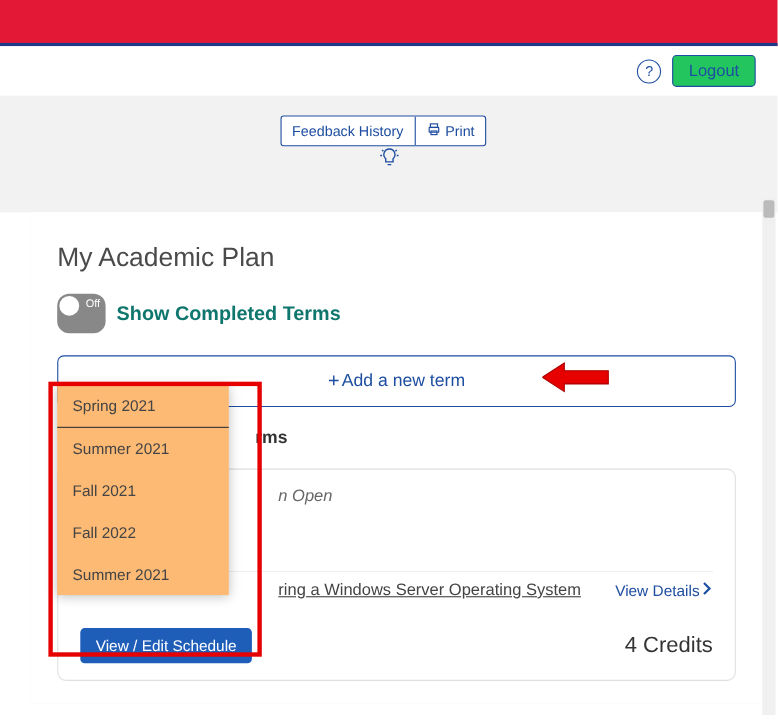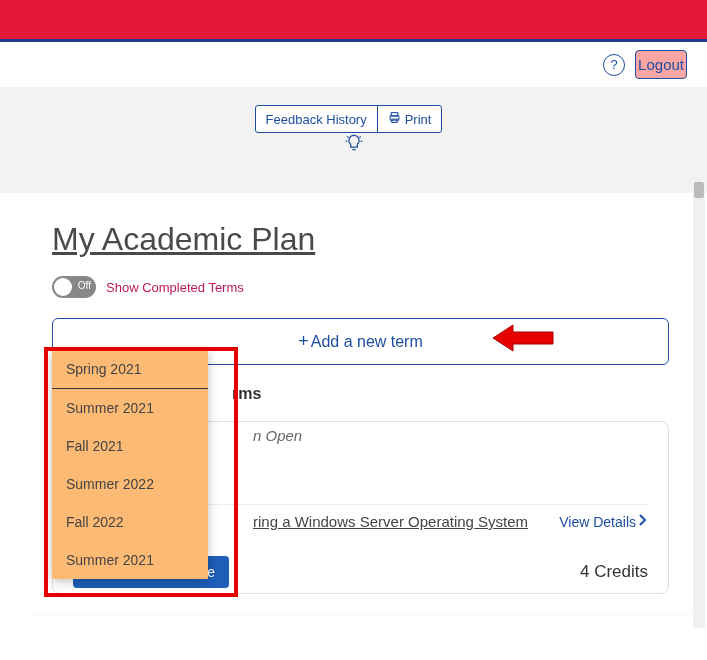--- a/index.html
+++ b/index.html
@@ -28,24 +28,24 @@
       border-radius: 50%;
       display: flex;
       align-items: center;
       justify-content: center;
       color: #1e4ea1;
       font-size: 13px;
       cursor: pointer;
     }
     .logout-btn {
       border: 1px solid #1e4ea1;
-      background: #fca5a5;
+      background: #22c55e;
       color: #1e4ea1;
       border-radius: 4px;
-      padding: 5px 2px;
+      padding: 5px 14px;
       font-size: 15px;
       cursor: pointer;
     }
     .sub-bar {
       background: #f2f2f2;
       padding: 18px 18px 35px;
       display: flex;
       justify-content: flex-end;
       align-items: center;
       gap: 0;
@@ -78,54 +78,53 @@
       padding: 0 14px 14px 28px;
       position: relative;
     }
     .white-card {
       background: #fff;
       padding: 28px 24px 20px 24px;
       position: relative;
       box-shadow: 0 1px 2px rgba(0,0,0,0.04);
     }
     h1 {
-      font-size: 32px;
+      font-size: 24px;
       font-weight: 400;
       color: #4a4a4a;
       margin-bottom: 18px;
-      text-decoration: underline;
     }
     .toggle-row {
       display: flex;
       align-items: center;
       gap: 10px;
       margin-bottom: 20px;
     }
     .toggle {
-      width: 44px; height: 22px;
+      width: 44px; height: 36px;
       background: #888;
       border-radius: 11px;
       position: relative;
       cursor: pointer;
     }
     .toggle .knob {
       width: 18px; height: 18px;
       background: #fff;
       border-radius: 50%;
       position: absolute;
       top: 2px; left: 2px;
     }
     .toggle .off-label {
       position: absolute;
       right: 5px;
       top: 4px;
       color: #fff;
       font-size: 10px;
     }
-    .toggle-text { color: #be185d; font-size: 13px; }
+    .toggle-text { color: #0f766e; font-size: 18px; font-weight: bold; }
     .add-term-btn {
       width: 100%;
       border: 1px solid #1e4ea1;
       background: #fff;
       color: #1e4ea1;
       border-radius: 6px;
       padding: 12px;
       font-size: 16px;
       cursor: pointer;
       display: flex;
@@ -151,21 +150,21 @@
     .section-title {
       font-weight: 600;
       color: #333;
       font-size: 16px;
       margin-bottom: 18px;
       padding-left: 180px;
     }
     .term-card {
       border: 1px solid #e0e0e0;
       border-radius: 8px;
-      padding: 5px 20px;
+      padding: 15px 20px;
     }
     .reg-status {
       color: #666;
       font-style: italic;
       font-size: 15px;
       padding-left: 180px;
       margin-bottom: 60px;
     }
     .course-row {
       display: flex;
@@ -199,21 +198,21 @@
       background: #1e5db8;
       color: #fff;
       border: none;
       border-radius: 4px;
       padding: 8px 14px;
       font-size: 14px;
       cursor: pointer;
     }
     .credits {
       color: #333;
-      font-size: 17px;
+      font-size: 20px;
     }
     
     .dropdown-menu {
       position: absolute;
       top: 350px;
       left: 52px;
       width: 156px;
       background: #fdba74;
       box-shadow: 0 2px 10px rgba(0,0,0,0.25);
       z-index: 10;
@@ -345,21 +344,20 @@
         </div>
       </div>
     </div>
   </div>
 </div>
 
 <div class="dropdown-menu">
   <div class="item">Spring 2021</div>
   <div class="item">Summer 2021</div>
   <div class="item">Fall 2021</div>
-  <div class="item">Summer 2022</div>
   <div class="item">Fall 2022</div>
   <div class="item">Summer 2021</div>
 </div>
 
 <div class="red-box"></div>
 
 <div class="scroll-track">
   <div class="scroll-thumb"></div>
 </div>
 

